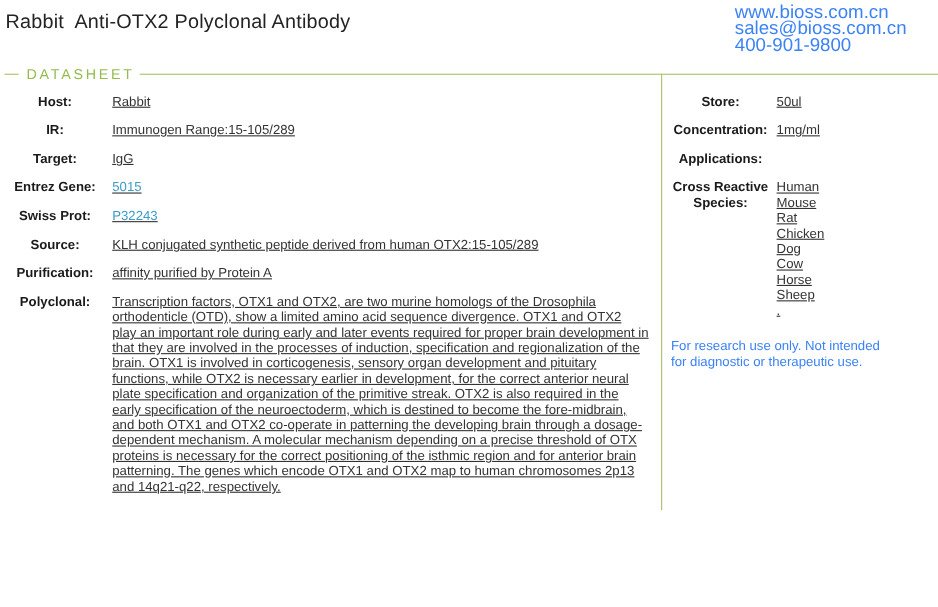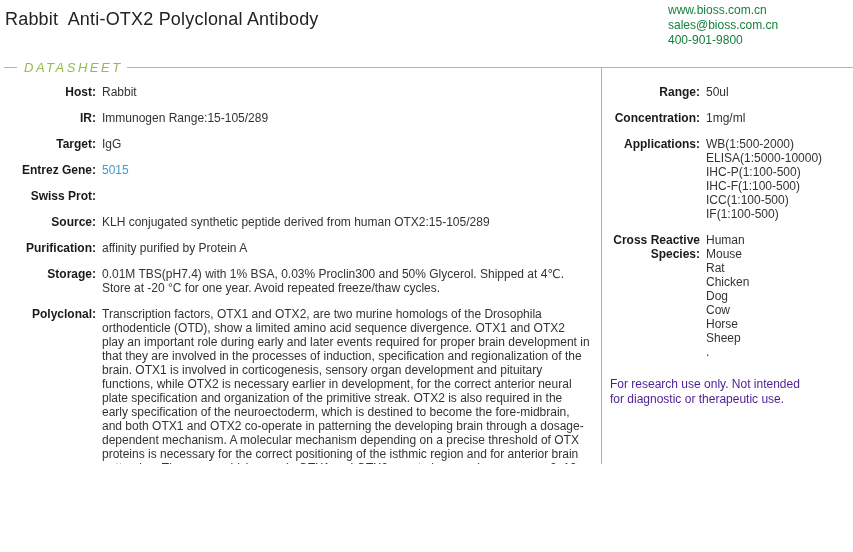--- a/index.html
+++ b/index.html
@@ -20,33 +20,32 @@
     top: 9px;
     font-size: 18px;
     color: #232323;
     white-space: pre;
     letter-spacing: 0.2px;
   }
   .contact-block {
     position: absolute;
     left: 668px;
     top: 3px;
-    font-size: 12px;
+    font-size: 17px;
     line-height: 15px;
-    color: #15803d;
+    color: #3b82f6;
   }
   .datasheet-header {
     position: absolute;
     left: 4px;
     right: 0;
     top: 60px;
     height: 15px;
     display: flex;
     align-items: center;
-    font-style: italic;
   }
   .ds-dash {
     width: 13px;
     height: 1px;
     background: #a9c169;
     margin-right: 7px;
   }
   .ds-label {
     font-size: 13px;
     letter-spacing: 2.5px;
@@ -84,37 +83,38 @@
     grid-template-columns: 92px 1fr;
     column-gap: 6px;
     margin-bottom: 12px;
     line-height: 14px;
   }
   .right-col .field-row {
     grid-template-columns: 90px 1fr;
     column-gap: 6px;
   }
   .field-label {
-    text-align: right;
+    text-align: center;
     font-weight: bold;
     color: #1a1a1a;
   }
   .field-value {
     color: #333333;
     white-space: pre-line;
+    text-decoration: underline;
   }
   a.link-value {
     color: #3e9cc9;
     text-decoration: none;
     cursor: pointer;
   }
   .research-note {
     margin-top: 18px;
     line-height: 15px;
-    color: #4c1d95;
+    color: #3b82f6;
     width: 190px;
   }
 </style>
 </head>
 <body>
 
 <div class="page">
 
   <div class="page-title">Rabbit  Anti-OTX2 Polyclonal Antibody</div>
 
@@ -144,56 +144,47 @@
     <div class="field-row">
       <div class="field-label">Target:</div>
       <div class="field-value">IgG</div>
     </div>
     <div class="field-row">
       <div class="field-label">Entrez Gene:</div>
       <div class="field-value"><a class="link-value">5015</a></div>
     </div>
     <div class="field-row">
       <div class="field-label">Swiss Prot:</div>
+      <div class="field-value"><a class="link-value">P32243</a></div>
     </div>
     <div class="field-row">
       <div class="field-label">Source:</div>
       <div class="field-value">KLH conjugated synthetic peptide derived from human OTX2:15-105/289</div>
     </div>
     <div class="field-row">
       <div class="field-label">Purification:</div>
       <div class="field-value">affinity purified by Protein A</div>
     </div>
     <div class="field-row">
-      <div class="field-label">Storage:</div>
-      <div class="field-value">0.01M TBS(pH7.4) with 1% BSA, 0.03% Proclin300 and 50% Glycerol. Shipped at 4℃. Store at -20 °C for one year. Avoid repeated freeze/thaw cycles.</div>
-    </div>
-    <div class="field-row">
       <div class="field-label">Polyclonal:</div>
       <div class="field-value">Transcription factors, OTX1 and OTX2, are two murine homologs of the Drosophila orthodenticle (OTD), show a limited amino acid sequence divergence. OTX1 and OTX2 play an important role during early and later events required for proper brain development in that they are involved in the processes of induction, specification and regionalization of the brain. OTX1 is involved in corticogenesis, sensory organ development and pituitary functions, while OTX2 is necessary earlier in development, for the correct anterior neural plate specification and organization of the primitive streak. OTX2 is also required in the early specification of the neuroectoderm, which is destined to become the fore-midbrain, and both OTX1 and OTX2 co-operate in patterning the developing brain through a dosage-dependent mechanism. A molecular mechanism depending on a precise threshold of OTX proteins is necessary for the correct positioning of the isthmic region and for anterior brain patterning. The genes which encode OTX1 and OTX2 map to human chromosomes 2p13 and 14q21-q22, respectively.</div>
     </div>
   </div>
 
   <div class="right-col">
     <div class="field-row">
-      <div class="field-label">Range:</div>
+      <div class="field-label">Store:</div>
       <div class="field-value">50ul</div>
     </div>
     <div class="field-row">
       <div class="field-label">Concentration:</div>
       <div class="field-value">1mg/ml</div>
     </div>
     <div class="field-row">
       <div class="field-label">Applications:</div>
-      <div class="field-value">WB(1:500-2000)
-ELISA(1:5000-10000)
-IHC-P(1:100-500)
-IHC-F(1:100-500)
-ICC(1:100-500)
-IF(1:100-500)</div>
     </div>
     <div class="field-row">
       <div class="field-label">Cross Reactive Species:</div>
       <div class="field-value">Human
 Mouse
 Rat
 Chicken
 Dog
 Cow
 Horse

